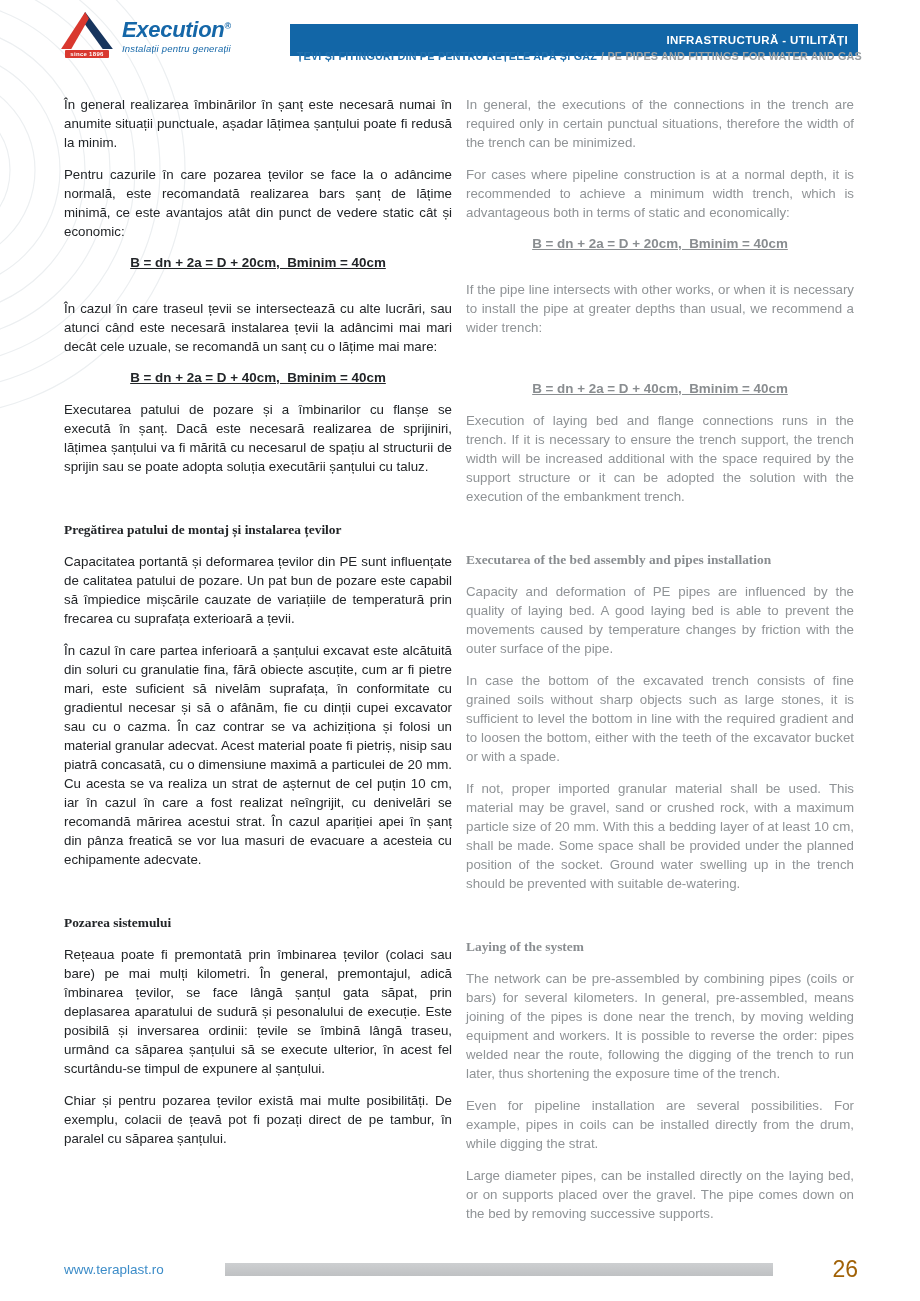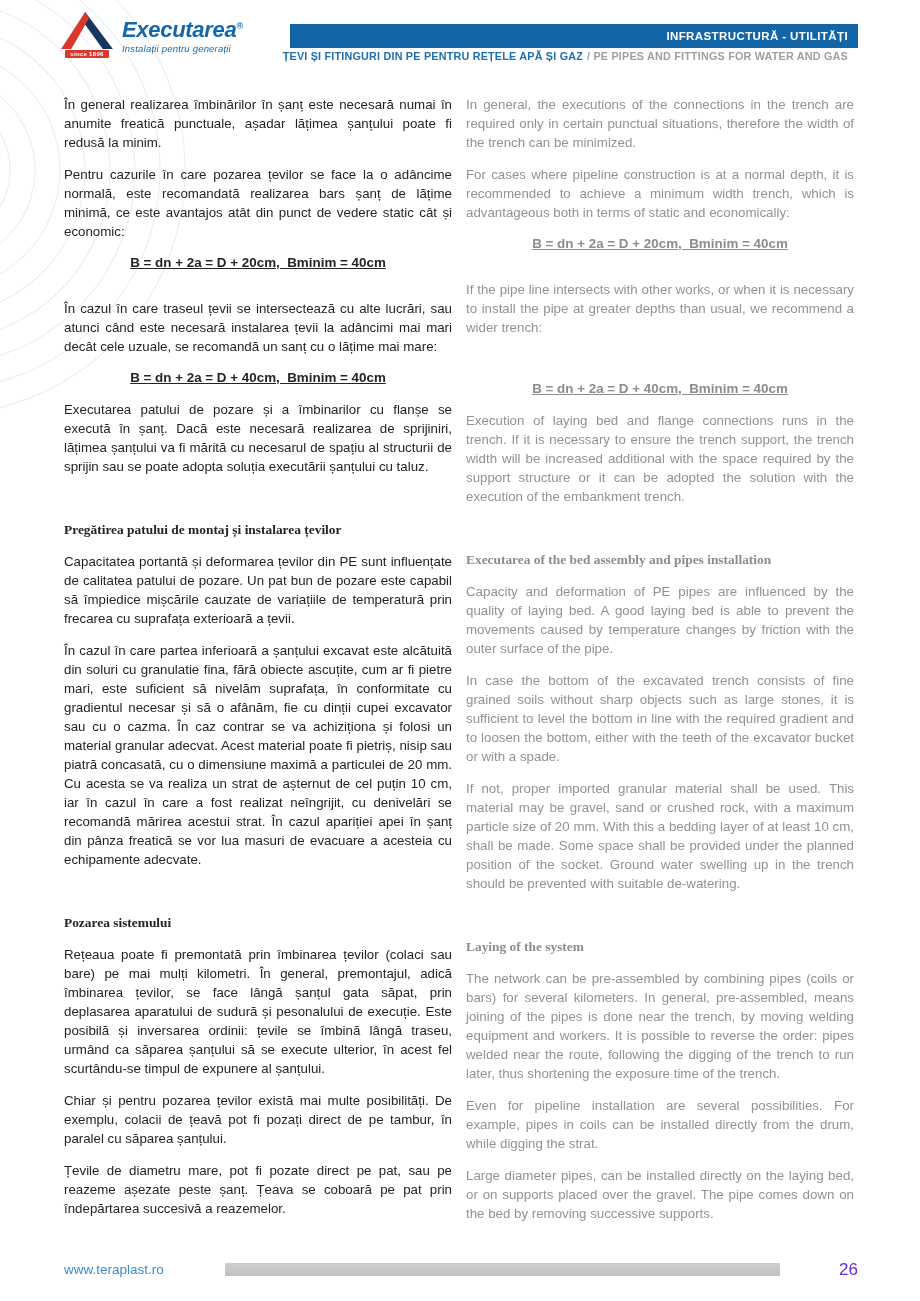--- a/index.html
+++ b/index.html
@@ -22,27 +22,27 @@
     margin-top: 1px; background: #d9382f; color: #ffffff;
     font-size: 6px; font-weight: bold; line-height: 8px;
     padding: 0 5px; border-radius: 1px; letter-spacing: .3px; white-space: nowrap;
   }
   .logo-text { padding-top: 3px; }
   .brand { color: #1567a8; font-size: 22px; font-weight: bold; font-style: italic; line-height: 23px; letter-spacing: -0.3px; }
   .brand .reg { font-size: 9px; vertical-align: super; font-style: normal; }
   .tagline { color: #1567a8; font-size: 9.5px; font-style: italic; margin-top: 2px; letter-spacing: .2px; }
 
   .category-bar {
-    position: absolute; left: 290px; right: 62px; top: 24px; height: 24px;
+    position: absolute; left: 290px; right: 62px; top: 24px; height: 32px;
     background: #1266a7; color: #ffffff;
     display: flex; align-items: center; justify-content: flex-end;
     font-size: 11.5px; font-weight: bold; letter-spacing: .4px; padding-right: 10px;
   }
   .subtitle {
-    position: absolute; right: 72px; top: 50px;
+    position: absolute; right: 58px; top: 50px;
     font-size: 10.8px; font-weight: bold; text-align: right; letter-spacing: .2px;
   }
   .sub-ro { color: #2170ad; }
   .sub-en { color: #9aa0a4; margin-left: 4px; }
 
   
   .columns {
     position: absolute; top: 95px; left: 64px; right: 66px; z-index: 1;
     display: grid; grid-template-columns: 1fr 1fr; column-gap: 14px;
   }
@@ -65,21 +65,21 @@
   
   .footer {
     position: absolute; left: 64px; right: 62px; top: 1256px; height: 26px; z-index: 2;
     display: flex; align-items: center; gap: 37px;
   }
   .website { color: #3c8cc8; font-size: 13.5px; text-decoration: none; }
   .footer-bar {
     flex: 1; height: 13px; margin: 0 22px 0 24px;
     background: linear-gradient(#cdcfd1, #bfc1c3);
   }
-  .page-num { color: #6d28d9; font-size: 17px; line-height: 17px; }
+  .page-num { color: #a16207; font-size: 23px; line-height: 17px; }
 </style>
 </head>
 <body>
 
 <svg class="deco" width="300" height="520" viewBox="0 0 300 520" aria-hidden="true">
   <g fill="none" stroke="#eceff1" stroke-width="1.2">
     <circle cx="-60" cy="170" r="70"></circle>
     <circle cx="-60" cy="170" r="95"></circle>
     <circle cx="-60" cy="170" r="120"></circle>
     <circle cx="-60" cy="170" r="145"></circle>
@@ -93,50 +93,49 @@
 <header class="header">
   <div class="logo">
     <div class="logo-mark">
       <svg width="52" height="37" viewBox="0 0 56 40">
         <polygon points="26,0 56,40 45,40 22,8" fill="#17355e"></polygon>
         <polygon points="26,0 0,40 11,40 30,7" fill="#d9382f"></polygon>
       </svg>
       <div class="ribbon">since 1896</div>
     </div>
     <div class="logo-text">
-      <div class="brand"><span>Executarea</span><span class="reg">®</span></div>
+      <div class="brand"><span>Execution</span><span class="reg">®</span></div>
       <div class="tagline">Instalații pentru generații</div>
     </div>
   </div>
 
   <div class="category-bar">
     <span>INFRASTRUCTURĂ - UTILITĂȚI</span>
   </div>
 
   <div class="subtitle">
     <span class="sub-ro">ȚEVI ȘI FITINGURI DIN PE PENTRU REȚELE APĂ ȘI GAZ</span><span class="sub-en">/ PE PIPES AND FITTINGS FOR WATER AND GAS</span>
   </div>
 </header>
 
 <main class="columns">
 
   <section class="col col-ro">
-    <p class="para first">În general realizarea îmbinărilor în șanț este necesară numai în anumite freatică punctuale, așadar lățimea șanțului poate fi redusă la minim.</p>
+    <p class="para first">În general realizarea îmbinărilor în șanț este necesară numai în anumite situații punctuale, așadar lățimea șanțului poate fi redusă la minim.</p>
     <p class="para">Pentru cazurile în care pozarea țevilor se face la o adâncime normală, este recomandată realizarea bars șanț de lățime minimă, ce este avantajos atât din punct de vedere static cât și economic:</p>
     <p class="formula">B = dn + 2a = D + 20cm,  Bminim = 40cm</p>
     <p class="para mt-md">În cazul în care traseul țevii se intersectează cu alte lucrări, sau atunci când este necesară instalarea țevii la adâncimi mai mari decât cele uzuale, se recomandă un sanț cu o lățime mai mare:</p>
     <p class="formula">B = dn + 2a = D + 40cm,  Bminim = 40cm</p>
     <p class="para">Executarea patului de pozare și a îmbinarilor cu flanșe se execută în șanț. Dacă este necesară realizarea de sprijiniri, lățimea șanțului va fi mărită cu necesarul de spațiu al structurii de sprijin sau se poate adopta soluția executării șanțului cu taluz.</p>
     <h2 class="heading">Pregătirea patului de montaj și instalarea țevilor</h2>
     <p class="para">Capacitatea portantă și deformarea țevilor din PE sunt influențate de calitatea patului de pozare. Un pat bun de pozare este capabil să împiedice mișcările cauzate de variațiile de temperatură prin frecarea cu suprafața exterioară a țevii.</p>
     <p class="para">În cazul în care partea inferioară a șanțului excavat este alcătuită din soluri cu granulatie fina, fără obiecte ascuțite, cum ar fi pietre mari, este suficient să nivelăm suprafața, în conformitate cu gradientul necesar și să o afânăm, fie cu dinții cupei excavator sau cu o cazma. În caz contrar se va achiziționa și folosi un material granular adecvat. Acest material poate fi pietriș, nisip sau piatră concasată, cu o dimensiune maximă a particulei de 20 mm. Cu acesta se va realiza un strat de așternut de cel puțin 10 cm, iar în cazul în care a fost realizat neîngrijit, cu denivelări se recomandă mărirea acestui strat. În cazul apariției apei în șanț din pânza freatică se vor lua masuri de evacuare a acesteia cu echipamente adecvate.</p>
     <h2 class="heading">Pozarea sistemului</h2>
     <p class="para">Rețeaua poate fi premontată prin îmbinarea țevilor (colaci sau bare) pe mai mulți kilometri. În general, premontajul, adică îmbinarea țevilor, se face lângă șanțul gata săpat, prin deplasarea aparatului de sudură și pesonalului de execuție. Este posibilă și inversarea ordinii: țevile se îmbină lângă traseu, urmând ca săparea șanțului să se execute ulterior, în acest fel scurtându-se timpul de expunere al șanțului.</p>
     <p class="para">Chiar și pentru pozarea țevilor există mai multe posibilități. De exemplu, colacii de țeavă pot fi pozați direct de pe tambur, în paralel cu săparea șanțului.</p>
-    <p class="para">Țevile de diametru mare, pot fi pozate direct pe pat, sau pe reazeme așezate peste șanț. Țeava se coboară pe pat prin îndepărtarea succesivă a reazemelor.</p>
   </section>
 
   <section class="col col-en">
     <p class="para first">In general, the executions of the connections in the trench are required only in certain punctual situations, therefore the width of the trench can be minimized.</p>
     <p class="para">For cases where pipeline construction is at a normal depth, it is recommended to achieve a minimum width trench, which is advantageous both in terms of static and economically:</p>
     <p class="formula">B = dn + 2a = D + 20cm,  Bminim = 40cm</p>
     <p class="para mt-md">If the pipe line intersects with other works, or when it is necessary to install the pipe at greater depths than usual, we recommend a wider trench:</p>
     <p class="formula mt-xl">B = dn + 2a = D + 40cm,  Bminim = 40cm</p>
     <p class="para">Execution of laying bed and flange connections runs in the trench. If it is necessary to ensure the trench support, the trench width will be increased additional with the space required by the support structure or it can be adopted the solution with the execution of the embankment trench.</p>
     <h2 class="heading">Executarea of the bed assembly and pipes installation</h2>

